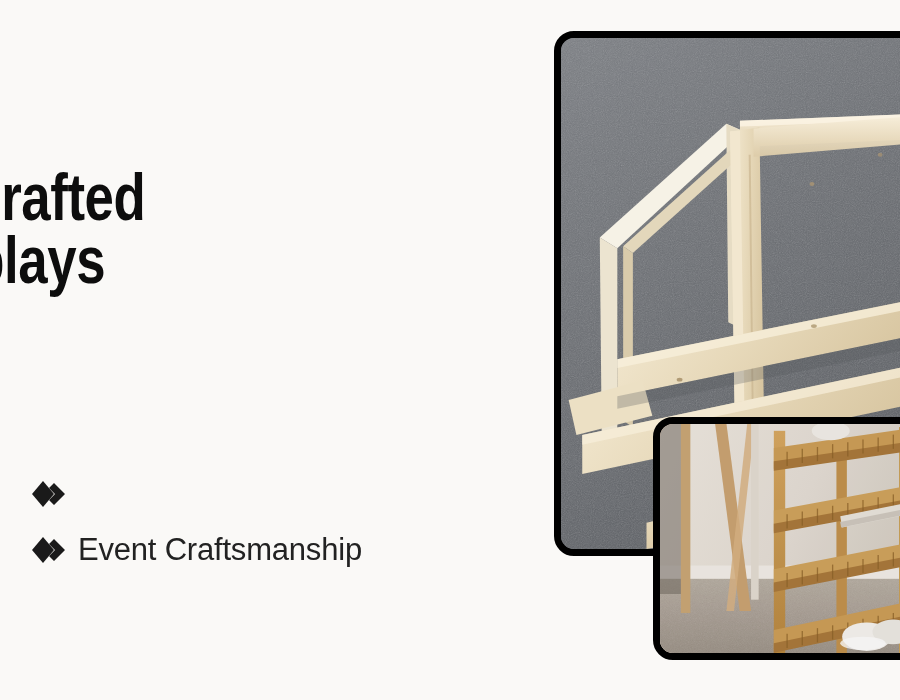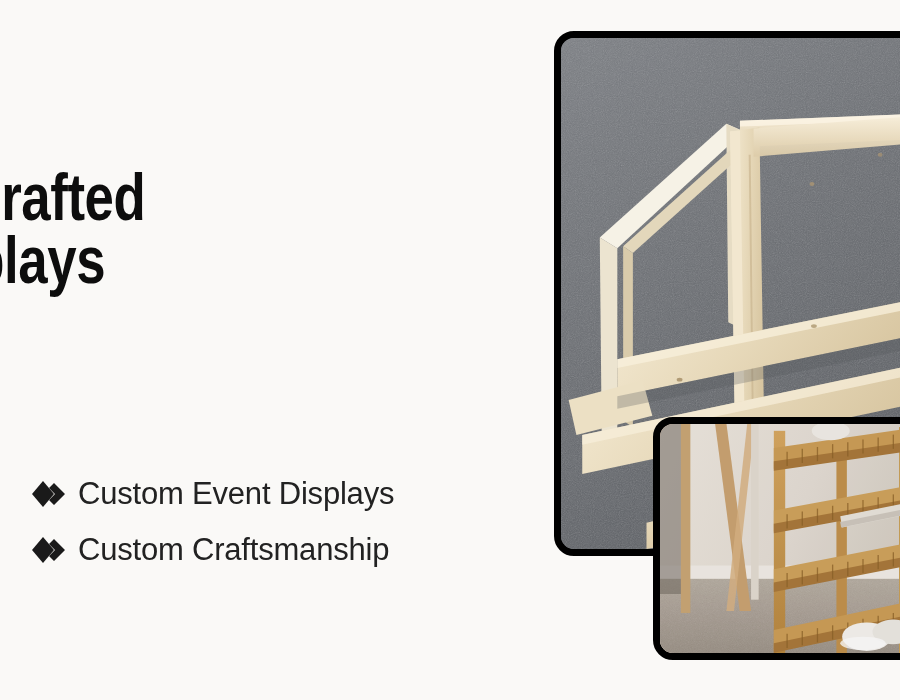--- a/index.html
+++ b/index.html
@@ -127,31 +127,30 @@
 
     <ul class="feature-list">
 
       <li class="feature-item">
         <span class="bullet-icon-wrap">
           <svg class="bullet-icon" viewBox="0 0 34 26" xmlns="http://www.w3.org/2000/svg">
             <polygon points="11,0 22,13 11,26 0,13" fill="#1a1a1a"></polygon>
             <polygon points="22,2 33,13 22,24 17,19 23,13 17,7" fill="#1a1a1a"></polygon>
           </svg>
         </span>
-        <span class="feature-label">Custom Event Displays</span>
       </li>
 
       <li class="feature-item">
         <span class="bullet-icon-wrap">
           <svg class="bullet-icon" viewBox="0 0 34 26" xmlns="http://www.w3.org/2000/svg">
             <polygon points="11,0 22,13 11,26 0,13" fill="#1a1a1a"></polygon>
             <polygon points="22,2 33,13 22,24 17,19 23,13 17,7" fill="#1a1a1a"></polygon>
           </svg>
         </span>
-        <span class="feature-label">Custom Craftsmanship</span>
+        <span class="feature-label">Event Craftsmanship</span>
       </li>
 
     </ul>
 
   </div>
 
   <div class="photo-main">
     <svg class="photo-art" viewBox="0 0 368 525" preserveAspectRatio="xMidYMid slice" xmlns="http://www.w3.org/2000/svg">
       <defs>
         <linearGradient id="asphaltG" x1="0" y1="0" x2="0.4" y2="1">

